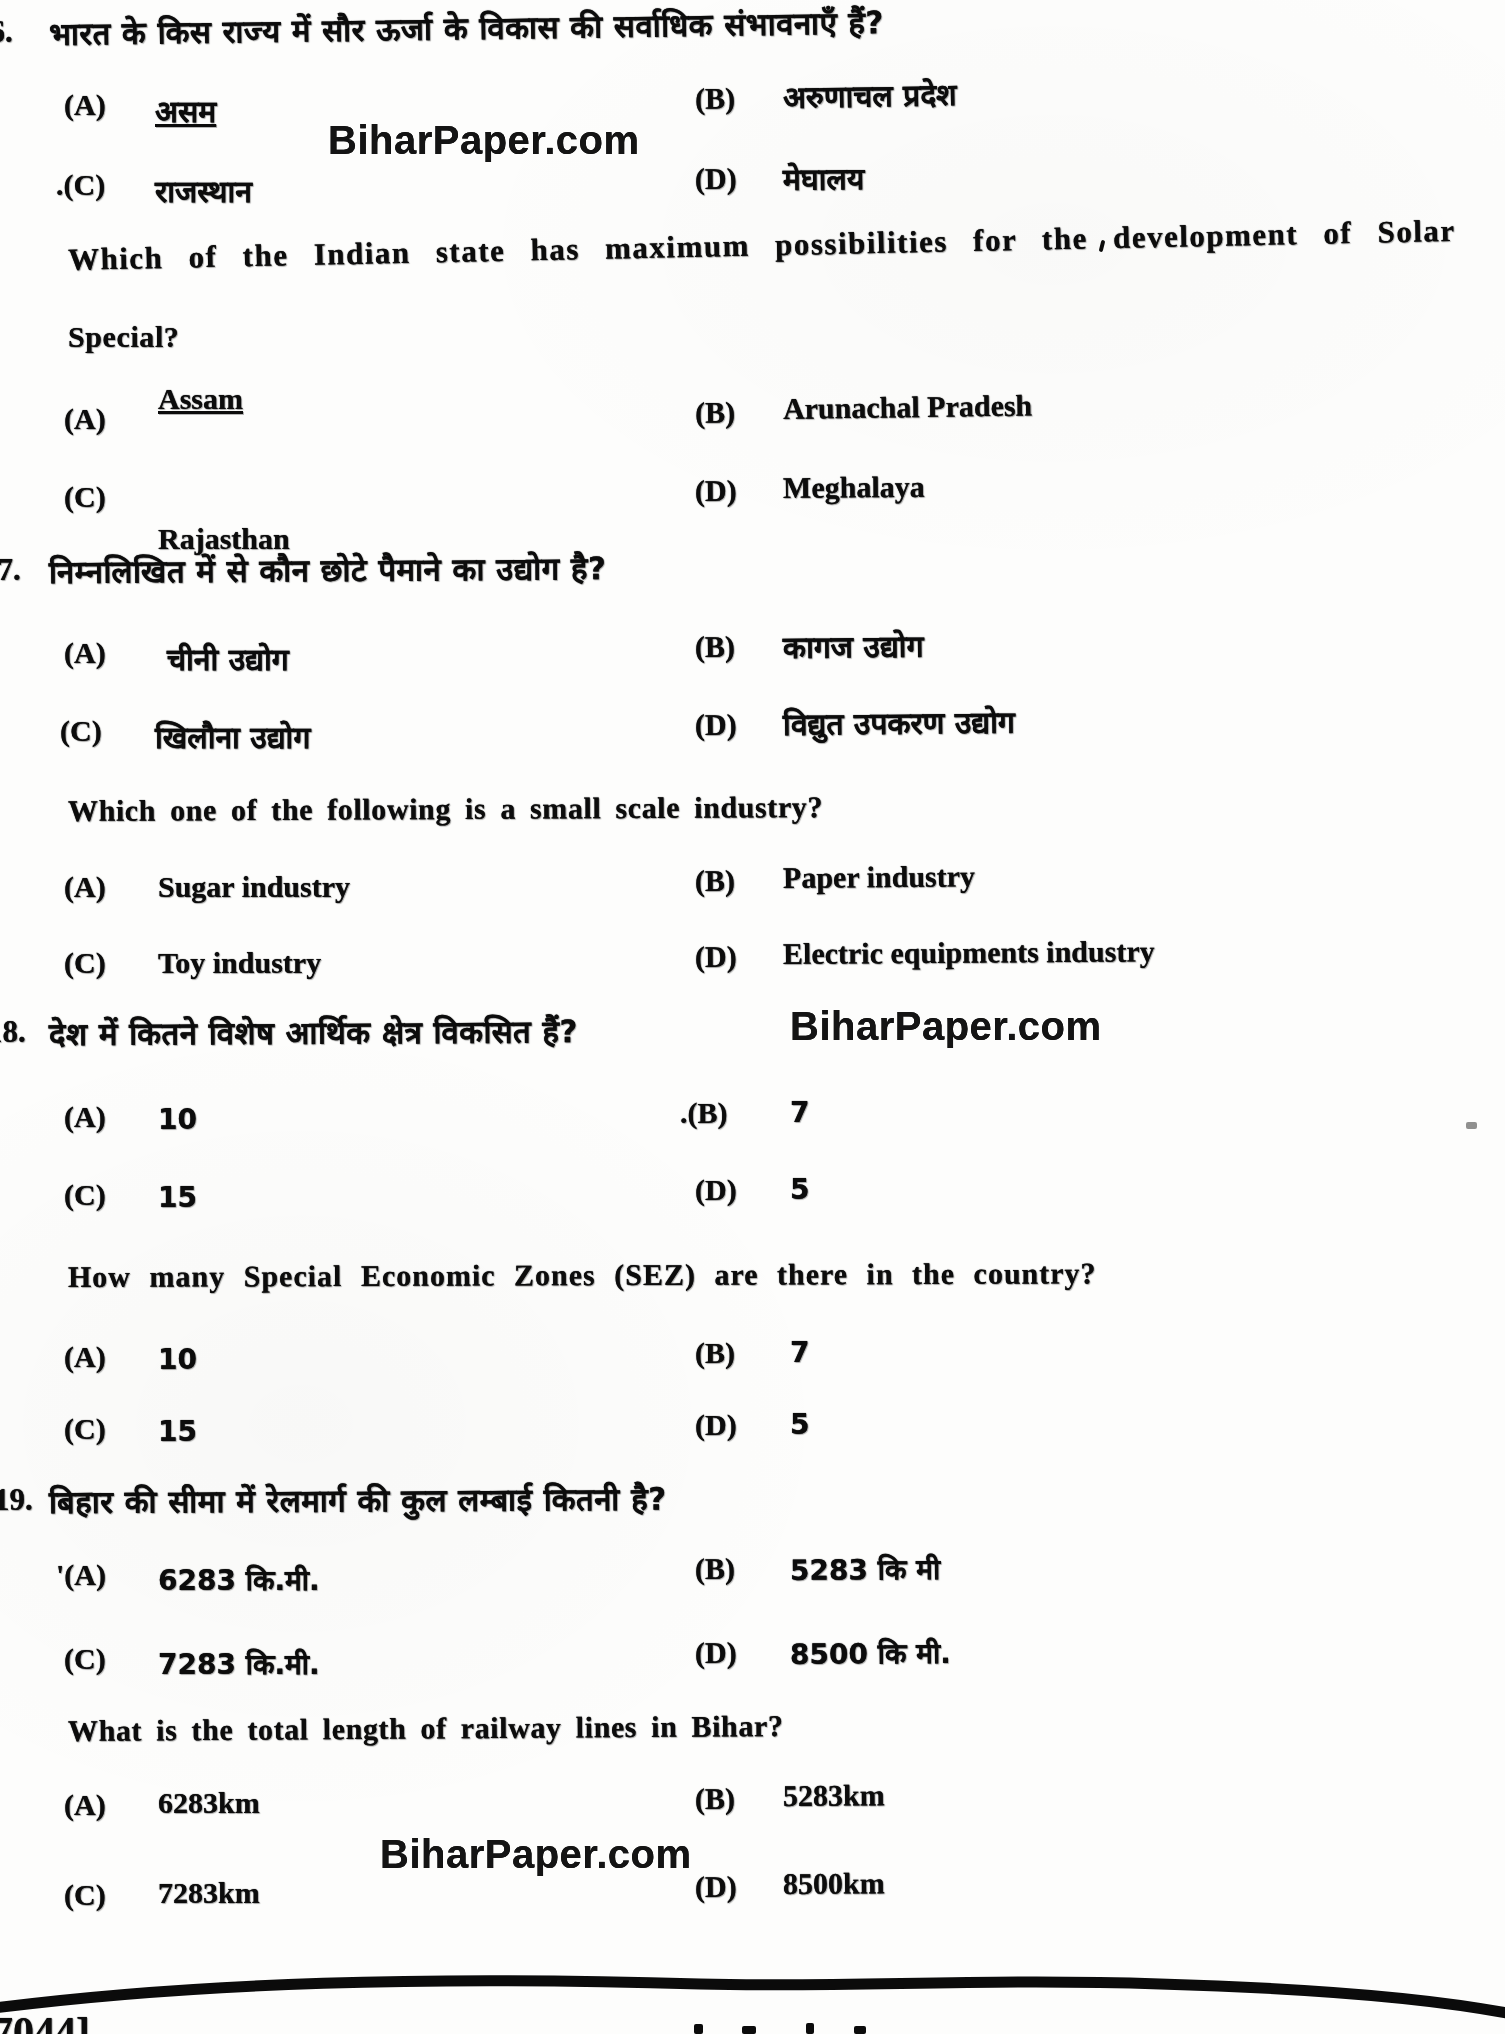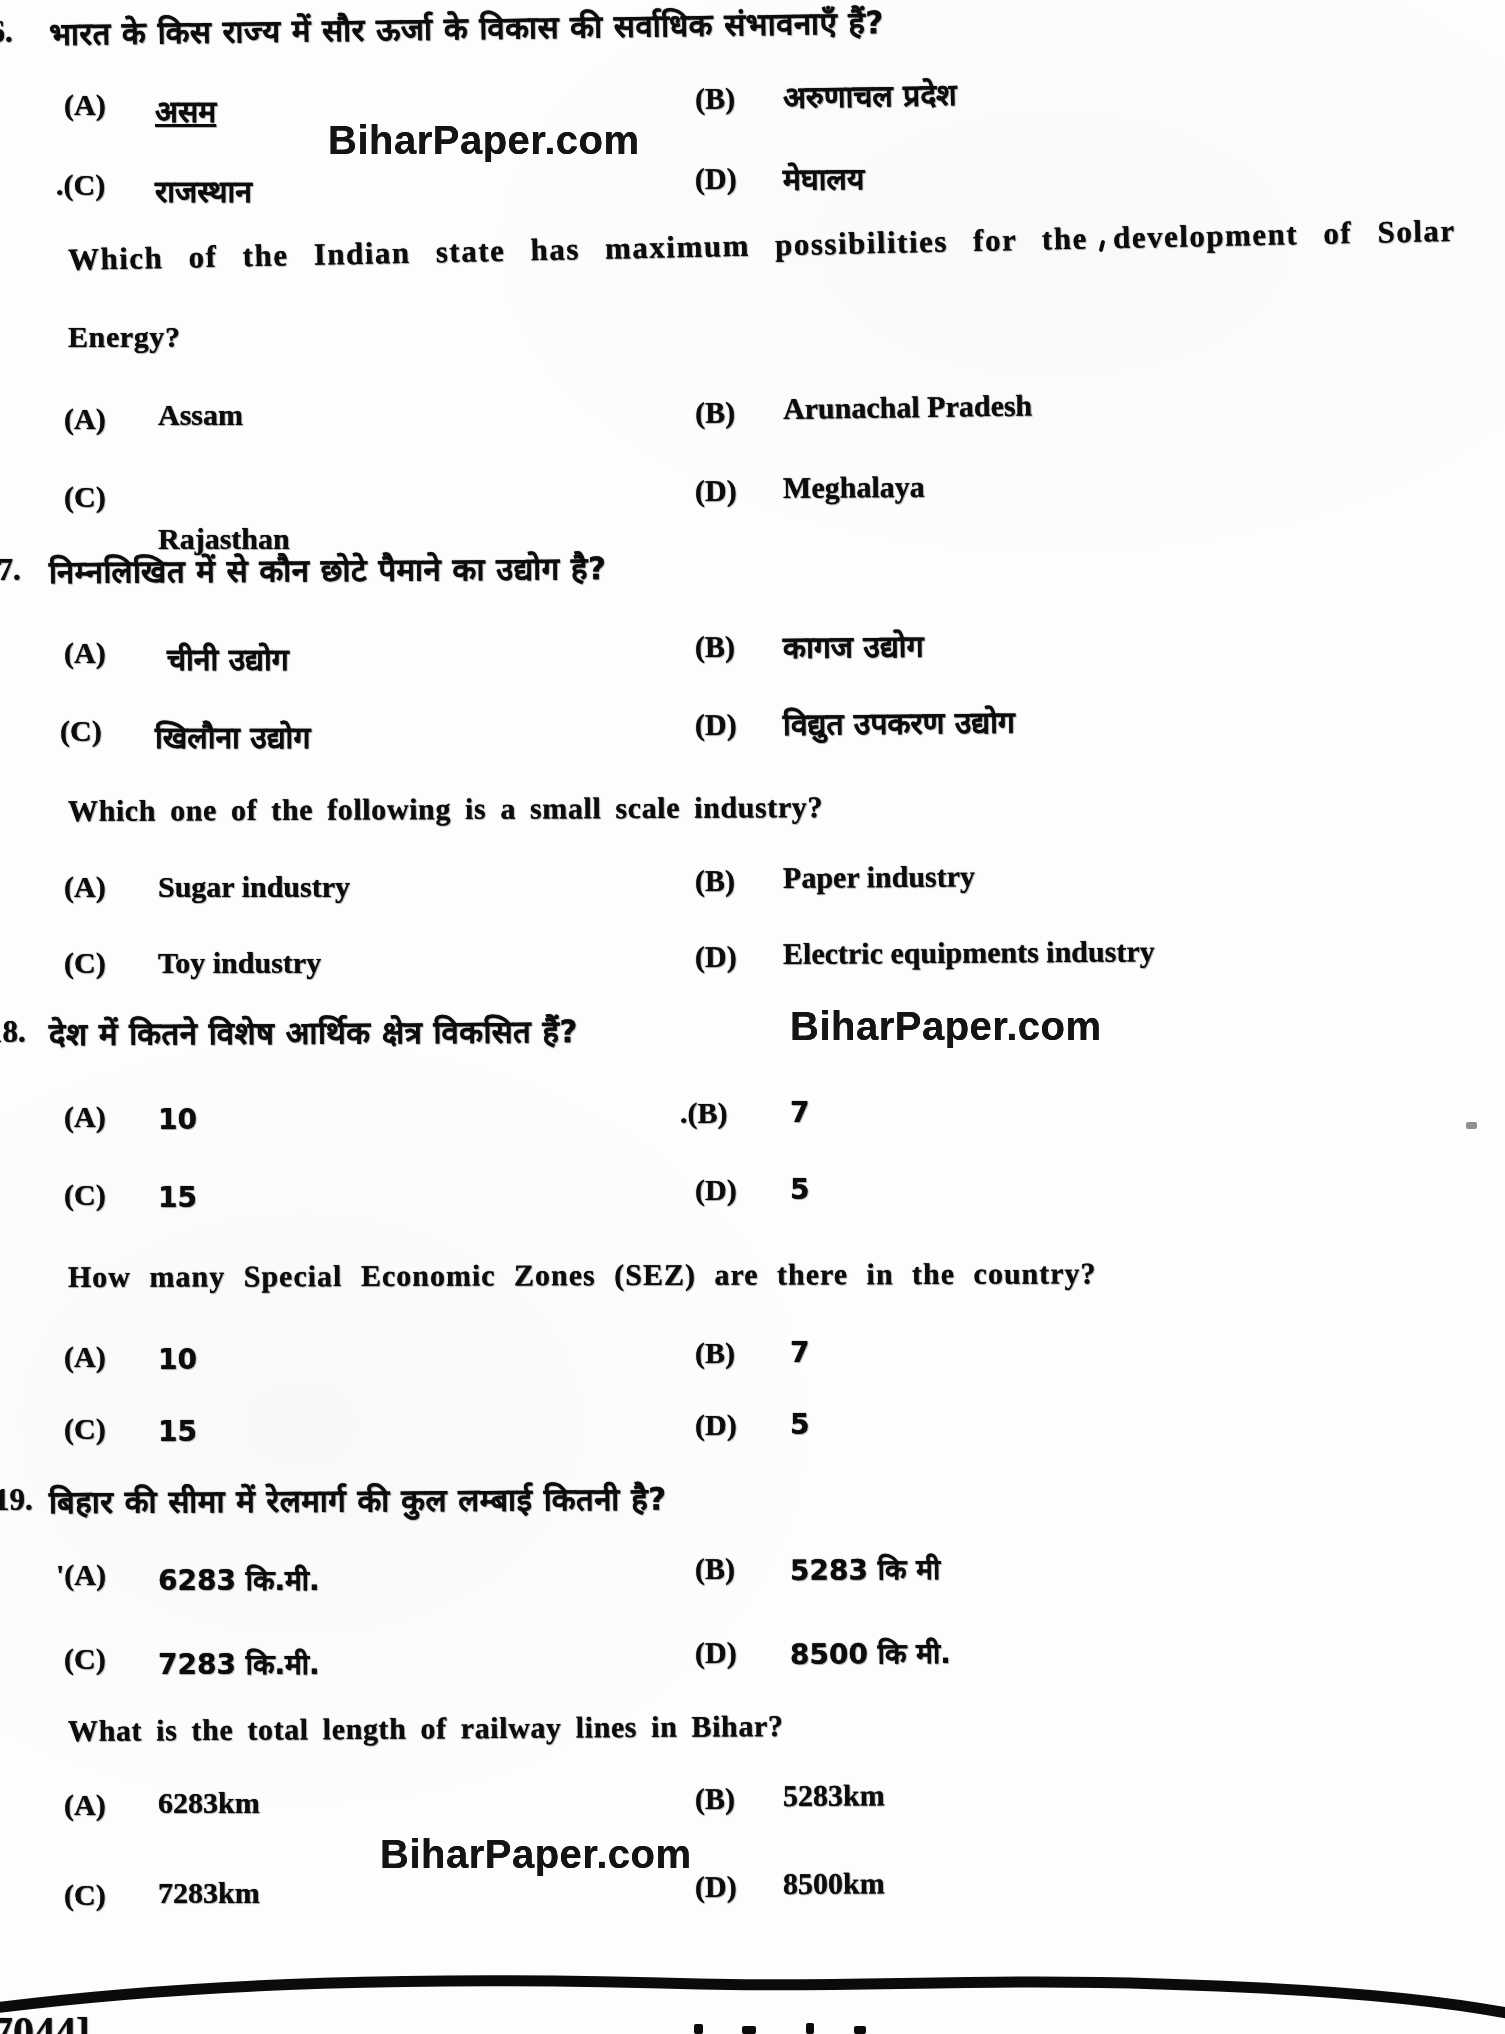--- a/index.html
+++ b/index.html
@@ -41,24 +41,24 @@
   <span class="abs hi scan" style="left:783px; top:76px; transform:rotate(-1deg);">अरुणाचल प्रदेश</span>
 
   <span class="abs wm" style="left:328px; top:118px;">BiharPaper.com</span>
 
   <span class="abs lbl scan" style="left:56px; top:168px;">.(C)</span>
   <span class="abs hi scan" style="left:155px; top:170px;">राजस्थान</span>
   <span class="abs lbl scan" style="left:695px; top:162px; transform:rotate(-0.6deg);">(D)</span>
   <span class="abs hi scan" style="left:783px; top:158px; transform:rotate(-0.6deg);">मेघालय</span>
 
   <span class="abs en eline1 scan" style="left:68px; top:242px; transform:rotate(-1.2deg);">Which of the Indian state has maximum possibilities for the development of Solar</span>
-  <span class="abs en enq scan" style="left:68px; top:320px;">Energy?</span>
+  <span class="abs en enq scan" style="left:68px; top:320px;">Special?</span>
 
   <span class="abs lbl scan" style="left:64px; top:402px;">(A)</span>
-  <span class="abs en scan" style="left:158px; top:398px;">Assam</span>
+  <span class="abs en scan" style="left:158px; top:382px;text-decoration:underline;">Assam</span>
   <span class="abs lbl scan" style="left:695px; top:396px; transform:rotate(-0.8deg);">(B)</span>
   <span class="abs en scan" style="left:783px; top:392px; transform:rotate(-0.8deg);">Arunachal Pradesh</span>
 
   <span class="abs lbl scan" style="left:64px; top:480px;">(C)</span>
   <span class="abs en scan" style="left:158px; top:480px;margin-top:42px;">Rajasthan</span>
   <span class="abs lbl scan" style="left:695px; top:474px; transform:rotate(-0.5deg);">(D)</span>
   <span class="abs en scan" style="left:783px; top:471px; transform:rotate(-0.5deg);">Meghalaya</span>
 
   <span class="abs num scan" style="left:-18px; top:552px;">17.</span>
   <span class="abs hi hiq scan" style="left:49px; top:550px; transform:rotate(-0.4deg);">निम्नलिखित में से कौन छोटे पैमाने का उद्योग है?</span>

